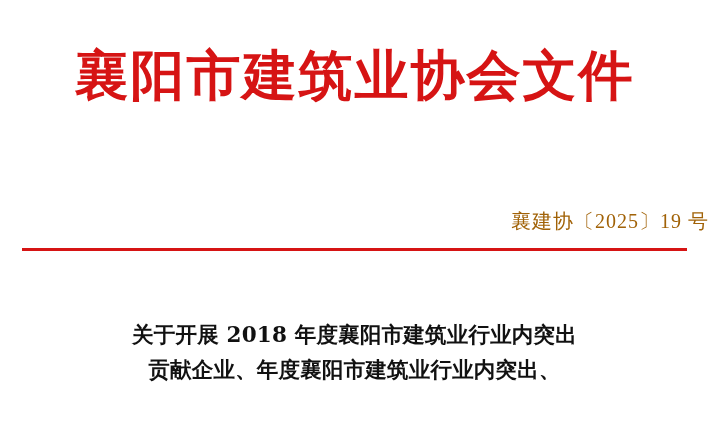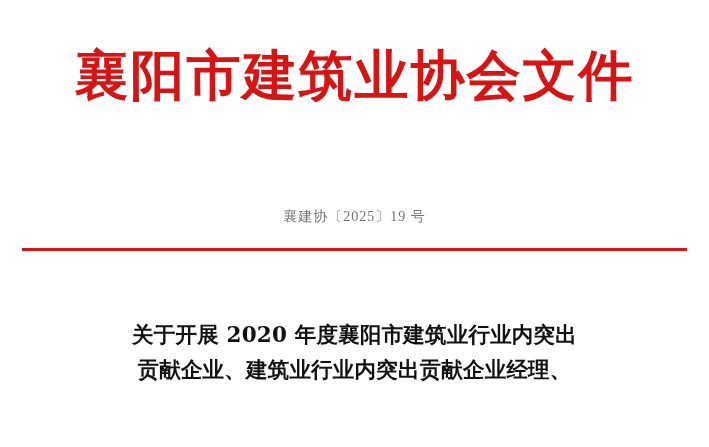--- a/index.html
+++ b/index.html
@@ -34,24 +34,24 @@
     font-size: 54px;
     letter-spacing: 2px;
     line-height: 1.15;
     white-space: nowrap;
   }
   .doc-number {
     position: absolute;
     top: 208px;
     left: 0;
     width: 709px;
-    text-align: center;
-    color: #737373;
+    text-align: right;
+    color: #a16207;
     font-family: "Liberation Serif", "DejaVu Serif", serif;
-    font-size: 14px;
+    font-size: 20px;
     letter-spacing: 1px;
   }
   .red-rule {
     position: absolute;
     top: 248px;
     left: 22px;
     width: 665px;
     height: 3px;
     background: #d61414;
   }
@@ -80,17 +80,17 @@
 
   <div class="masthead">
     <div class="masthead-title">襄阳市建筑业协会文件</div>
   </div>
 
   <div class="doc-number">襄建协〔2025〕19 号</div>
 
   <div class="red-rule"></div>
 
   <div class="title-block">
-    <span class="title-line">关于开展 2020 年度襄阳市建筑业行业内突出</span>
-    <span class="title-line">贡献企业、建筑业行业内突出贡献企业经理、</span>
+    <span class="title-line">关于开展 2018 年度襄阳市建筑业行业内突出</span>
+    <span class="title-line">贡献企业、年度襄阳市建筑业行业内突出、</span>
   </div>
 
 </div>
 
 </body></html>

